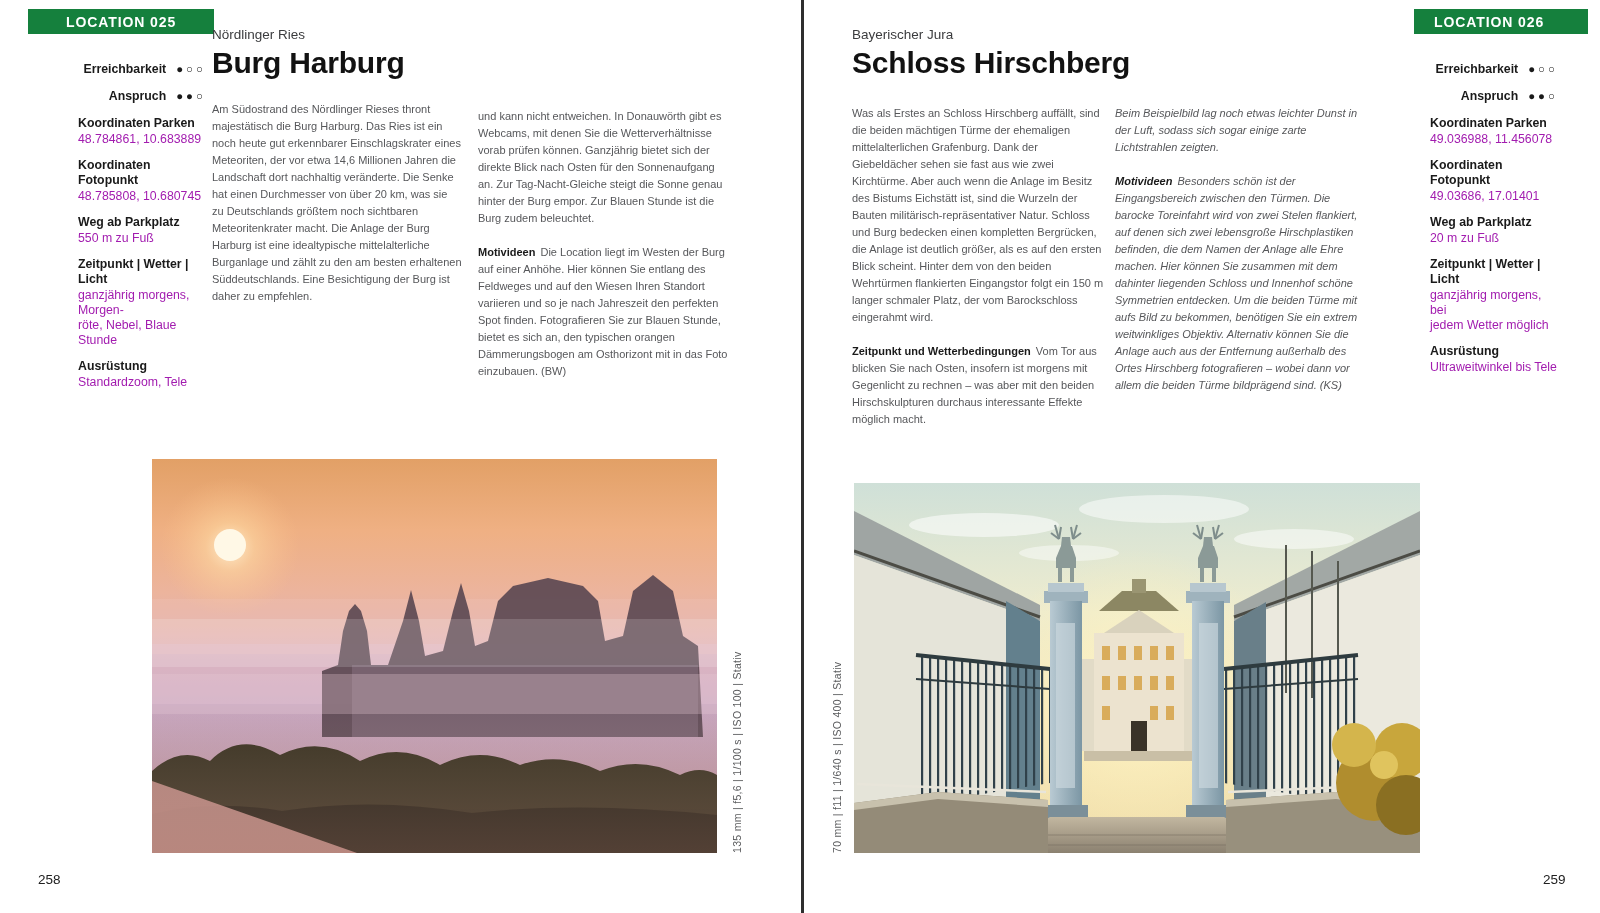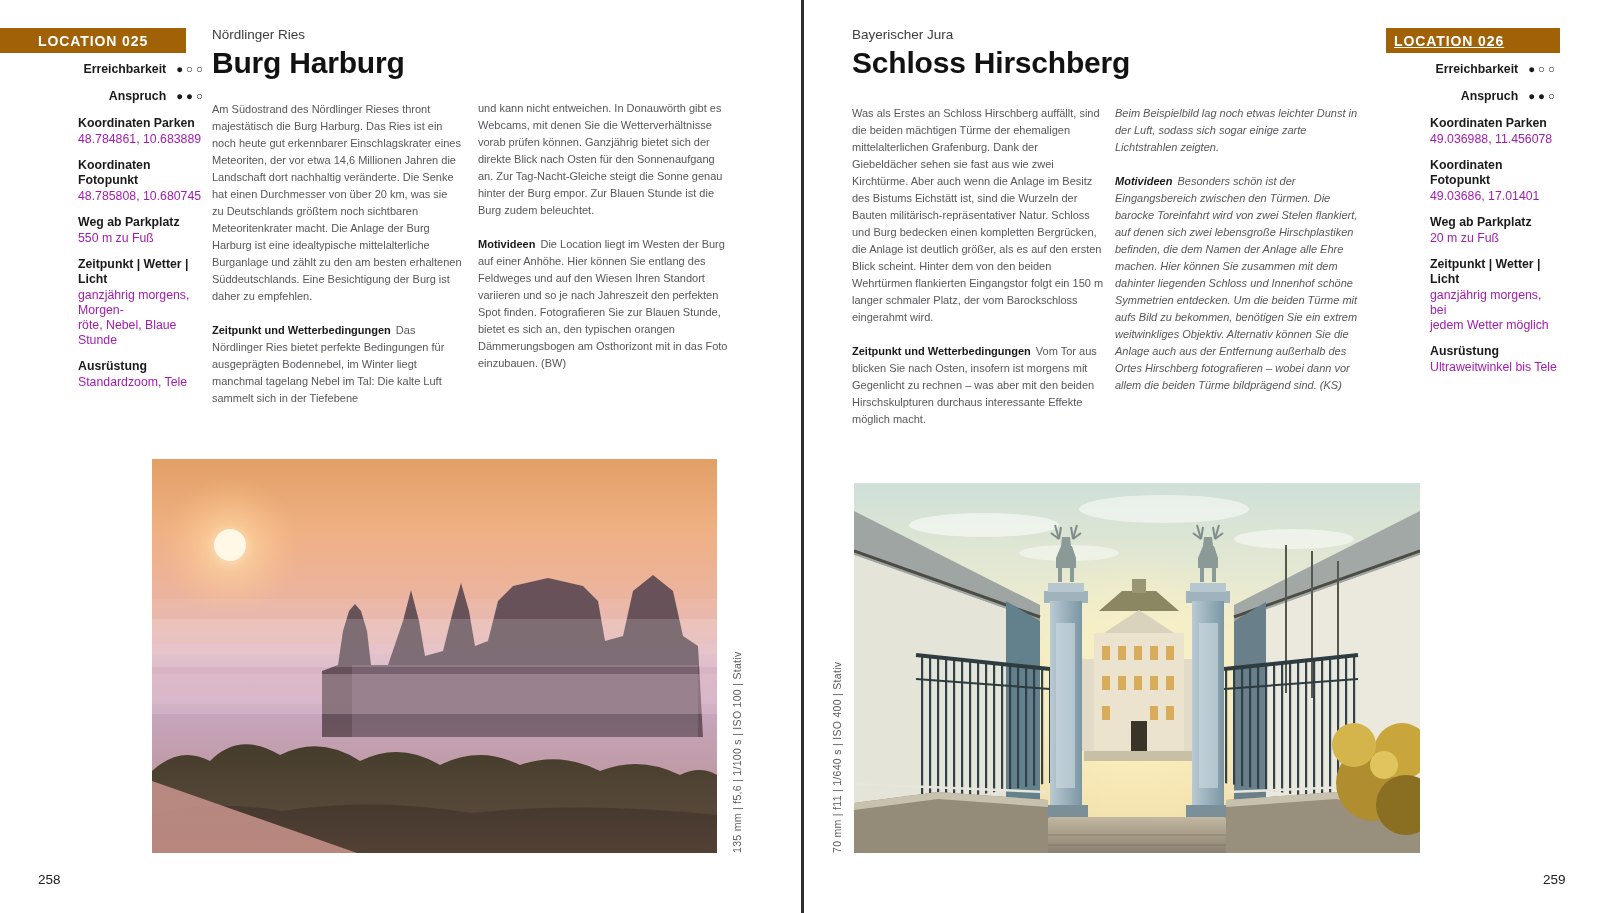--- a/index.html
+++ b/index.html
@@ -10,26 +10,26 @@
     font-family:"Liberation Sans", sans-serif;
     color:#56575a;
   }
   .abs { position:absolute; }
 
   
   .gutter { left:801px; top:0; width:3px; height:913px; background:#2e2e2e; }
 
   
   .banner {
-    top:28px; height:25px; background:#a16207; color:#ffffff;
+    top:9px; height:25px; background:#15803d; color:#ffffff;
     font-weight:700; font-size:14px; letter-spacing:.9px;
-    display:flex; align-items:center;
+    display:flex; align-items:center;margin-left:28px;
   }
   .banner-left { left:0; width:186px; padding-left:38px; }
-  .banner-right { left:1386px; width:174px; padding-left:8px;text-decoration:underline; }
+  .banner-right { left:1386px; width:174px; padding-left:20px; }
 
   
   .sidebar { width:168px; font-size:12.3px; line-height:15px; }
   .sb-left { left:38px; top:62px; }
   .sb-right { left:1390px; top:62px; }
   .side-row { display:flex; align-items:center; gap:10px; margin-bottom:12px;justify-content:flex-end; }
   .side-label { font-weight:700; color:#1a1a1a; }
   .dots { color:#1a1a1a; font-size:11.5px; letter-spacing:3px; white-space:nowrap; }
   .side-group { margin-bottom:11px;margin-left:40px; }
   .side-value { color:#a21caf; white-space:pre-line; margin-top:1px; }
@@ -40,21 +40,21 @@
   .kicker-right { left:852px; top:27px; }
   .title { font-size:30px; font-weight:700; color:#121212; letter-spacing:-.2px; }
   .title-left { left:212px; top:46px; }
   .title-right { left:852px; top:46px; }
 
   
   .col { width:252px; font-size:11px; line-height:17px; color:#56575a; }
   .col p { margin-bottom:17px; }
   .lead { font-weight:700; color:#1a1a1a; margin-right:5px; }
   .col-l1 { left:212px; top:101px; width:250px; }
-  .col-l2 { left:478px; top:100px; width:250px; }
+  .col-l2 { left:478px; top:108px; width:250px; }
   .col-r1 { left:852px; top:105px; }
   .col-r2 { left:1115px; top:105px;font-style:italic; }
 
   
   .photo { overflow:hidden; }
   .photo svg { display:block; }
   .photo-left  { left:152px; top:459px; width:565px; height:394px; }
   .photo-right { left:854px; top:483px; width:566px; height:370px; }
 
   
@@ -108,21 +108,20 @@
       <div class="side-label">Ausrüstung</div>
       <div class="side-value">Standardzoom, Tele</div>
     </div>
   </div>
 
   <div class="abs kicker kicker-left">Nördlinger Ries</div>
   <div class="abs title title-left">Burg Harburg</div>
 
   <div class="abs col col-l1">
     <p><span>Am Südostrand des Nördlinger Rieses thront majestätisch die Burg Harburg. Das Ries ist ein noch heute gut erkennbarer Einschlagskrater eines Meteoriten, der vor etwa 14,6 Millionen Jahren die Landschaft dort nachhaltig veränderte. Die Senke hat einen Durchmesser von über 20 km, was sie zu Deutschlands größtem noch sichtbaren Meteoritenkrater macht. Die Anlage der Burg Harburg ist eine idealtypische mittelalterliche Burganlage und zählt zu den am besten erhaltenen Süddeutschlands. Eine Besichtigung der Burg ist daher zu empfehlen.</span></p>
-    <p><span class="lead">Zeitpunkt und Wetterbedingungen</span><span>Das Nördlinger Ries bietet perfekte Bedingungen für ausgeprägten Bodennebel, im Winter liegt manchmal tagelang Nebel im Tal: Die kalte Luft sammelt sich in der Tiefebene</span></p>
   </div>
   <div class="abs col col-l2">
     <p><span>und kann nicht entweichen. In Donauwörth gibt es Webcams, mit denen Sie die Wetterverhältnisse vorab prüfen können. Ganzjährig bietet sich der direkte Blick nach Osten für den Sonnenaufgang an. Zur Tag-Nacht-Gleiche steigt die Sonne genau hinter der Burg empor. Zur Blauen Stunde ist die Burg zudem beleuchtet.</span></p>
     <p><span class="lead">Motivideen</span><span>Die Location liegt im Westen der Burg auf einer Anhöhe. Hier können Sie entlang des Feldweges und auf den Wiesen Ihren Standort variieren und so je nach Jahreszeit den perfekten Spot finden. Fotografieren Sie zur Blauen Stunde, bietet es sich an, den typischen orangen Dämmerungsbogen am Osthorizont mit in das Foto einzubauen. (BW)</span></p>
   </div>
 
   <div class="abs photo photo-left">
     <svg width="565" height="394" viewBox="0 0 565 394" preserveAspectRatio="none">
       <defs>
         <linearGradient id="skyL" x1="0" y1="0" x2="0" y2="1">

